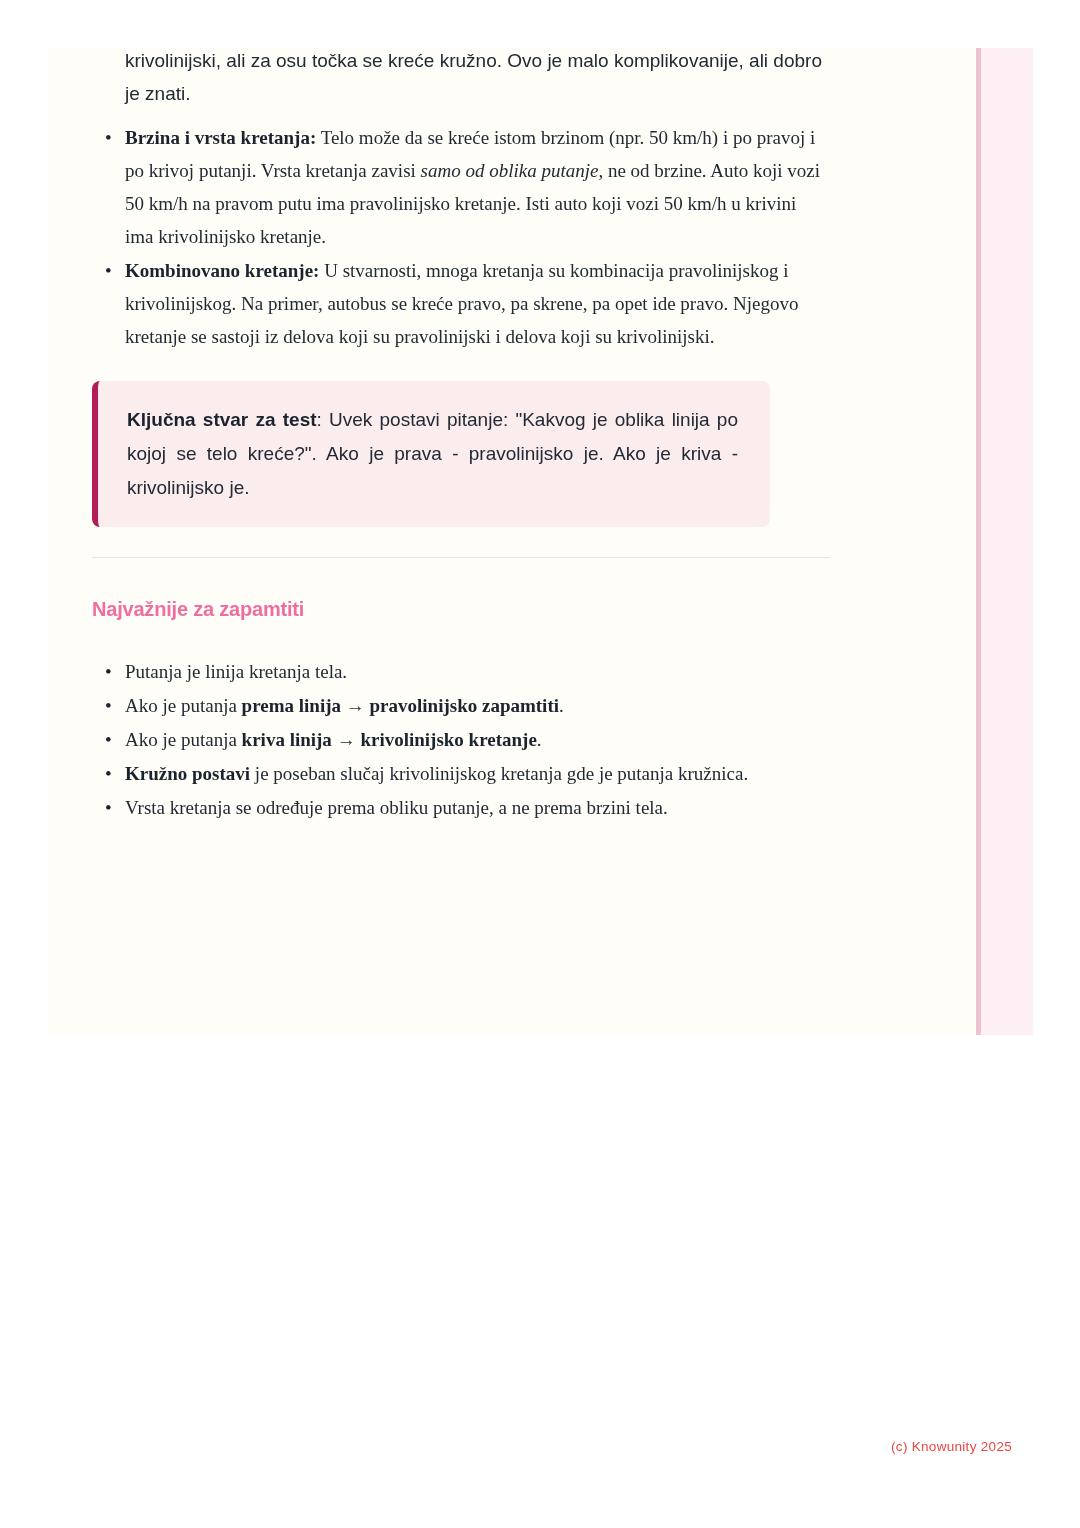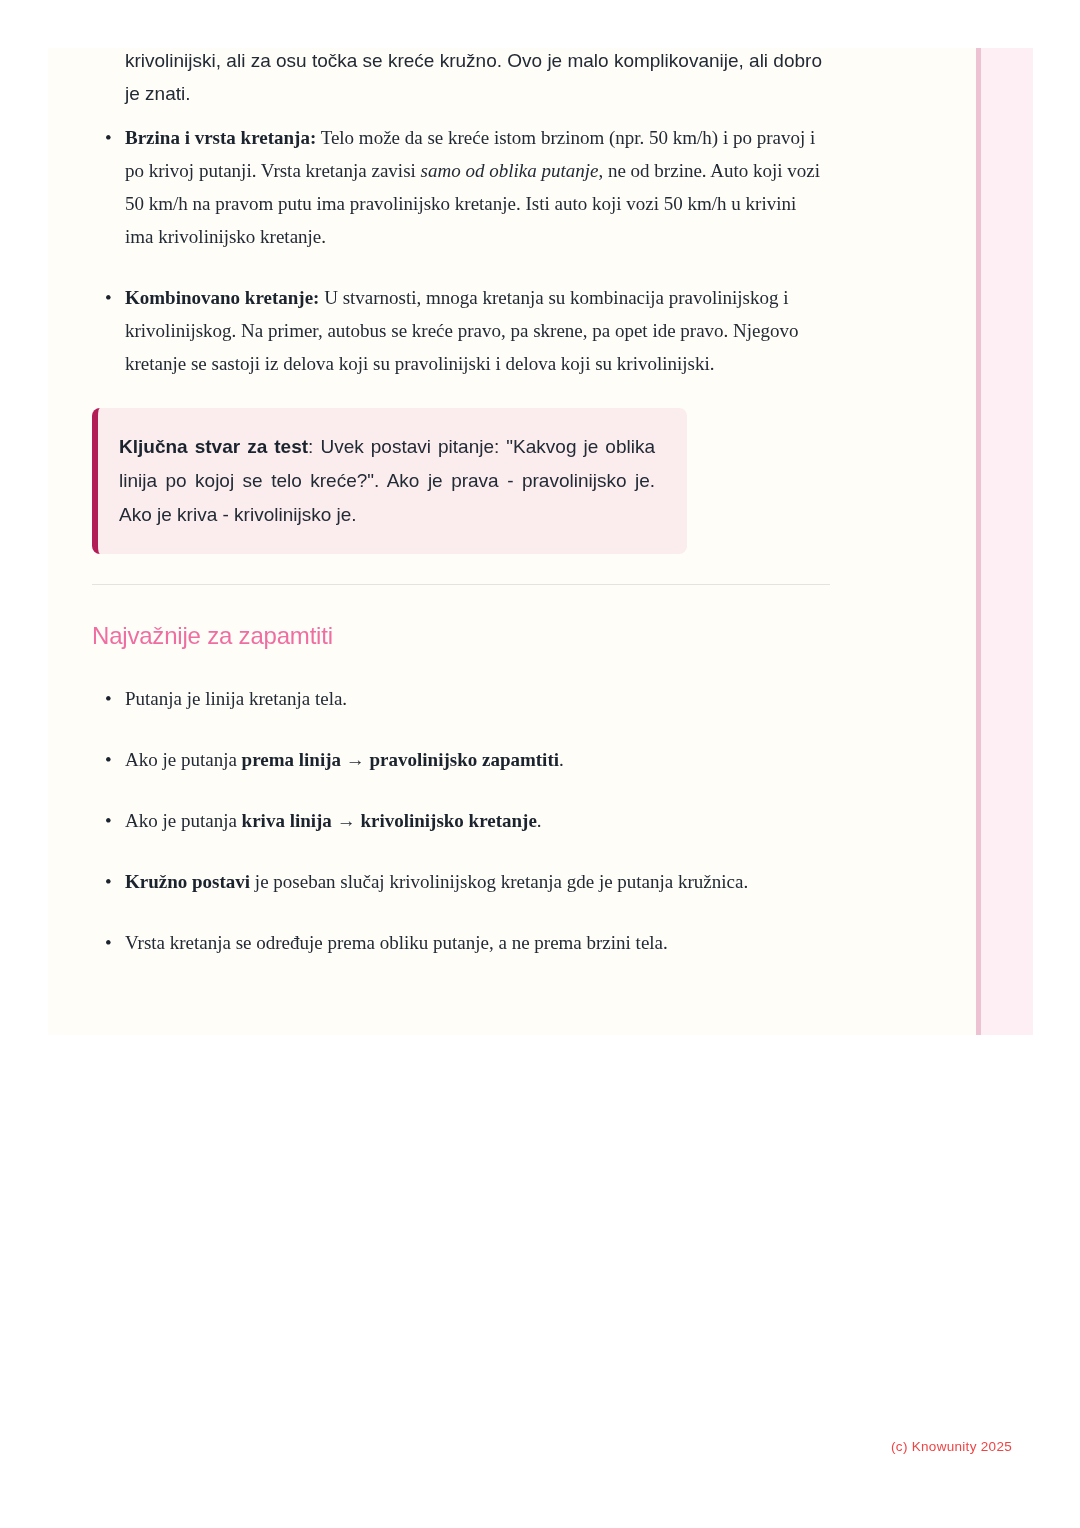--- a/index.html
+++ b/index.html
@@ -49,56 +49,56 @@
   .indented { margin-left: 33px; width: 704px; }
 
   .seg-b { font-weight: 700; color: #1b232e; }
   .seg-i { font-style: italic; }
   .seg-n { }
 
   ul { list-style: none; }
 
   ul.bullets { margin-top: 11px; font-family: Liberation Serif, serif; }
   ul.bullets li { position: relative; }
-  ul.bullets li + li { margin-top: 28px; }
+  ul.bullets li + li { margin-top: 1px; }
   ul.bullets li::before {
     content: "\2022";
     position: absolute;
     left: -20px;
     top: 0;
     color: #1b232e;
     font-size: 19px;
   }
 
   
   .callout {
     margin-top: 28px;
-    width: 595px;
+    width: 678px;
     background: #fbecee;
     border-left: 6px solid #b21d57;
     border-radius: 8px;
-    padding: 22px 32px 22px 21px;
+    padding: 22px 32px 22px 29px;
     line-height: 34px;
     text-align: justify;
   }
 
   
   .divider {
     margin-top: 30px;
     border: none;
     border-top: 1px solid #e5e3dd;
     width: 738px;
   }
 
   
   .section-heading {
     margin-top: 32px;
-    font-size: 24px;
+    font-size: 20px;
     line-height: 38px;
-    font-weight: 400;
+    font-weight: 700;
     color: #ef6ea1;
     letter-spacing: -0.2px;
   }
 
   ul.summary { margin-top: 27px; }
 
   
   .footer {
     position: absolute;
     right: 68px;

